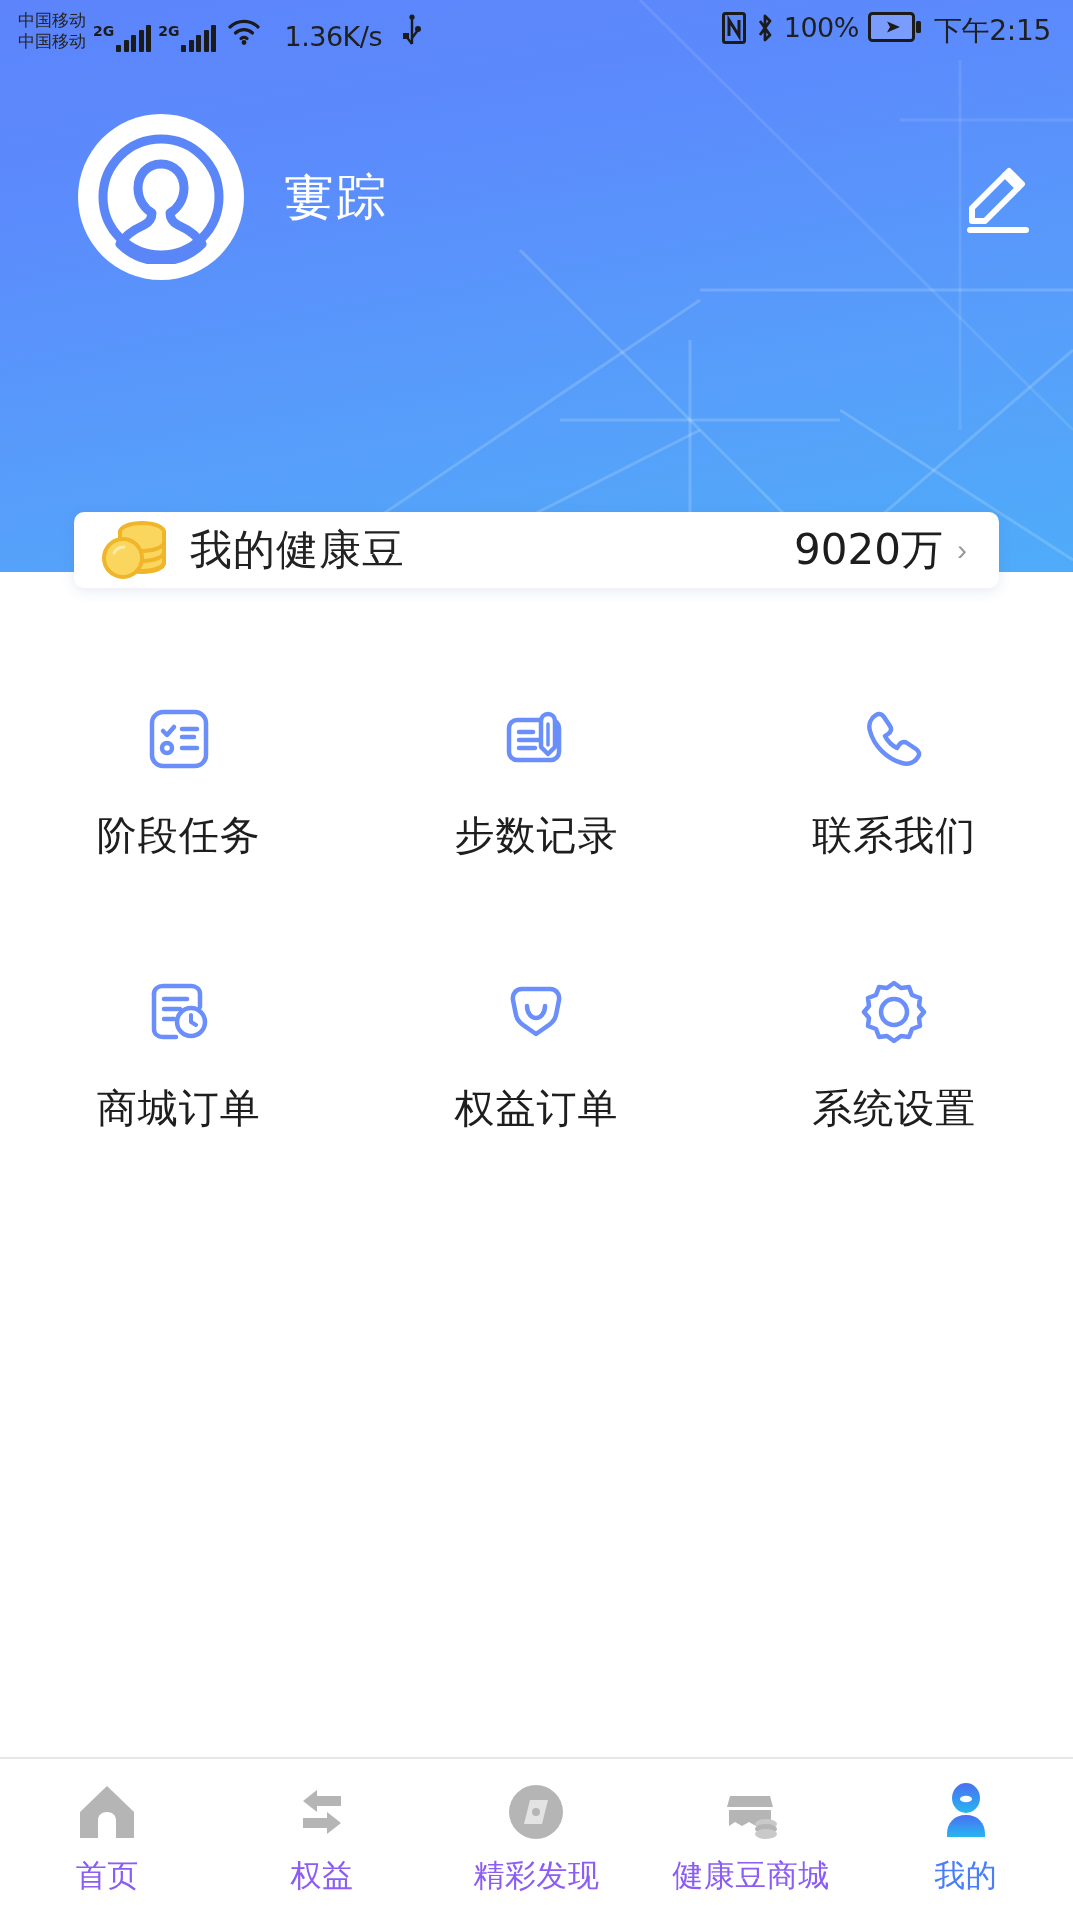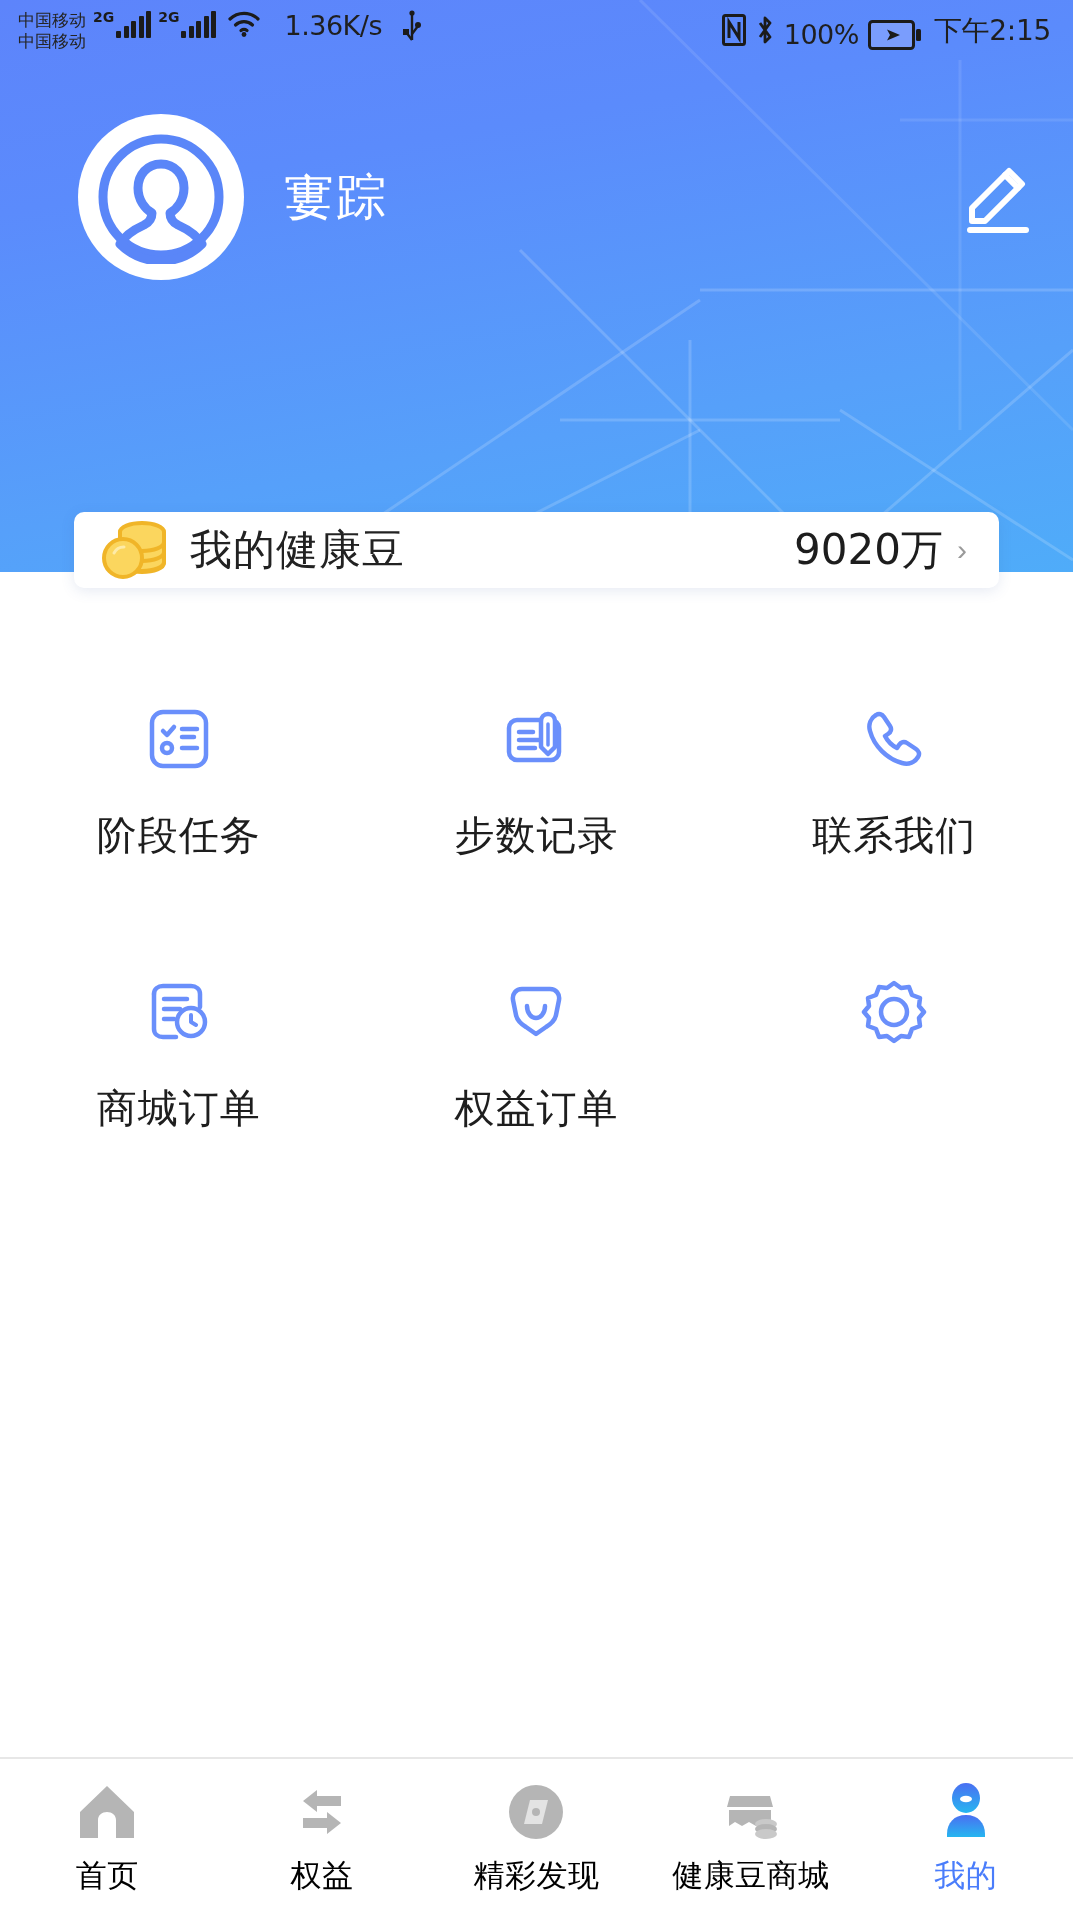--- a/index.html
+++ b/index.html
@@ -26,42 +26,42 @@
 
   
   .statusbar {
     position:absolute; left:0; top:0;
     width:1073px; height:62px;
     display:flex; align-items:center;
     padding:0 22px 0 18px;
     color:#2b2b2b;
     z-index:5;
   }
-  .sb-left { display:flex; align-items:flex-start; gap:5px; }
+  .sb-left { display:flex; align-items:flex-end; gap:5px; }
   .carrier-stack {
     display:flex; flex-direction:column;
     font-size:17px; line-height:21px;
     color:#242424; letter-spacing:0px;
     font-family:"DejaVu Sans",sans-serif;
   }
   .sim-group { display:flex; align-items:flex-end; gap:2px; margin-left:2px; }
   .gen-label { font-size:14px; font-weight:bold; color:#1b1b1b; line-height:14px; margin-bottom:14px;
                font-family:"DejaVu Sans",sans-serif; }
   .bars { display:flex; align-items:flex-end; gap:2.5px; height:26px; }
   .bars i { display:block; width:5px; background:#1b1b1b; border-radius:1px; }
   .bars i:nth-child(1){ height:7px; }
   .bars i:nth-child(2){ height:12px; }
   .bars i:nth-child(3){ height:17px; }
   .bars i:nth-child(4){ height:22px; }
   .bars i:nth-child(5){ height:27px; }
   .wifi-ic { margin:0 4px 2px 6px; }
   .netspeed { font-size:27px; color:#1f1f1f; margin-left:14px; letter-spacing:-0.5px;
               font-family:"DejaVu Sans",sans-serif; }
   .usb-ic { margin-left:14px; }
-  .sb-right { margin-left:auto; display:flex; align-items:flex-end; gap:9px; }
+  .sb-right { margin-left:auto; display:flex; align-items:flex-start; gap:9px; }
   .nfc-ic { }
   .bt-ic { }
   .batt-pct { font-size:27px; color:#1f1f1f; letter-spacing:-0.5px;
               font-family:"DejaVu Sans",sans-serif; }
   .batt-ic { display:flex; align-items:center; }
   .clock { font-size:28px; color:#1f1f1f; margin-left:3px; letter-spacing:-0.3px;
            font-family:"DejaVu Sans",sans-serif; }
 
   
   .profile-row {
@@ -147,21 +147,21 @@
   }
   .tab {
     flex:1;
     display:flex; flex-direction:column;
     align-items:center;
     cursor:pointer;
   }
   .tab-ic { height:74px; display:flex; align-items:center; justify-content:center; }
   .tab-label {
     margin-top:6px;
-    font-size:31px; color:#000000; letter-spacing:0.5px;
+    font-size:31px; color:#8b5cf6; letter-spacing:0.5px;
     font-family:"DejaVu Sans",sans-serif;
   }
   .tab.active .tab-label { color:#4a7dfb; }
 </style>
 </head>
 <body>
 
 <div id="app">
 
   <div class="hero">
@@ -372,20 +372,21 @@
 
     <div class="grid-cell">
       <span class="grid-ic">
         <svg width="74" height="74" viewBox="0 0 74 74">
           <path d="M37 8 L44 13 L52 12 L55 20 L63 23 L62 31 L67 37 L62 43 L63 51
                    L55 54 L52 62 L44 61 L37 66 L30 61 L22 62 L19 54 L11 51 L12 43
                    L7 37 L12 31 L11 23 L19 20 L22 12 L30 13 Z" fill="none" stroke="#6a8ffb" stroke-width="4.5" stroke-linejoin="round"></path>
           <circle cx="37" cy="37" r="13" fill="none" stroke="#6a8ffb" stroke-width="4.5"></circle>
         </svg>
       </span>
+      <span class="grid-label">系统设置</span>
     </div>
   </div>
 
   <div class="tabbar">
 
     <div class="tab">
       <span class="tab-ic">
         <svg width="66" height="66" viewBox="0 0 66 66">
           <path d="M33 7 L60 33 L60 59 L42 59 L42 41 C 42 36 38 33 33 33
                    C 28 33 24 36 24 41 L24 59 L6 59 L6 33 Z" fill="#b5b5b5"></path>

